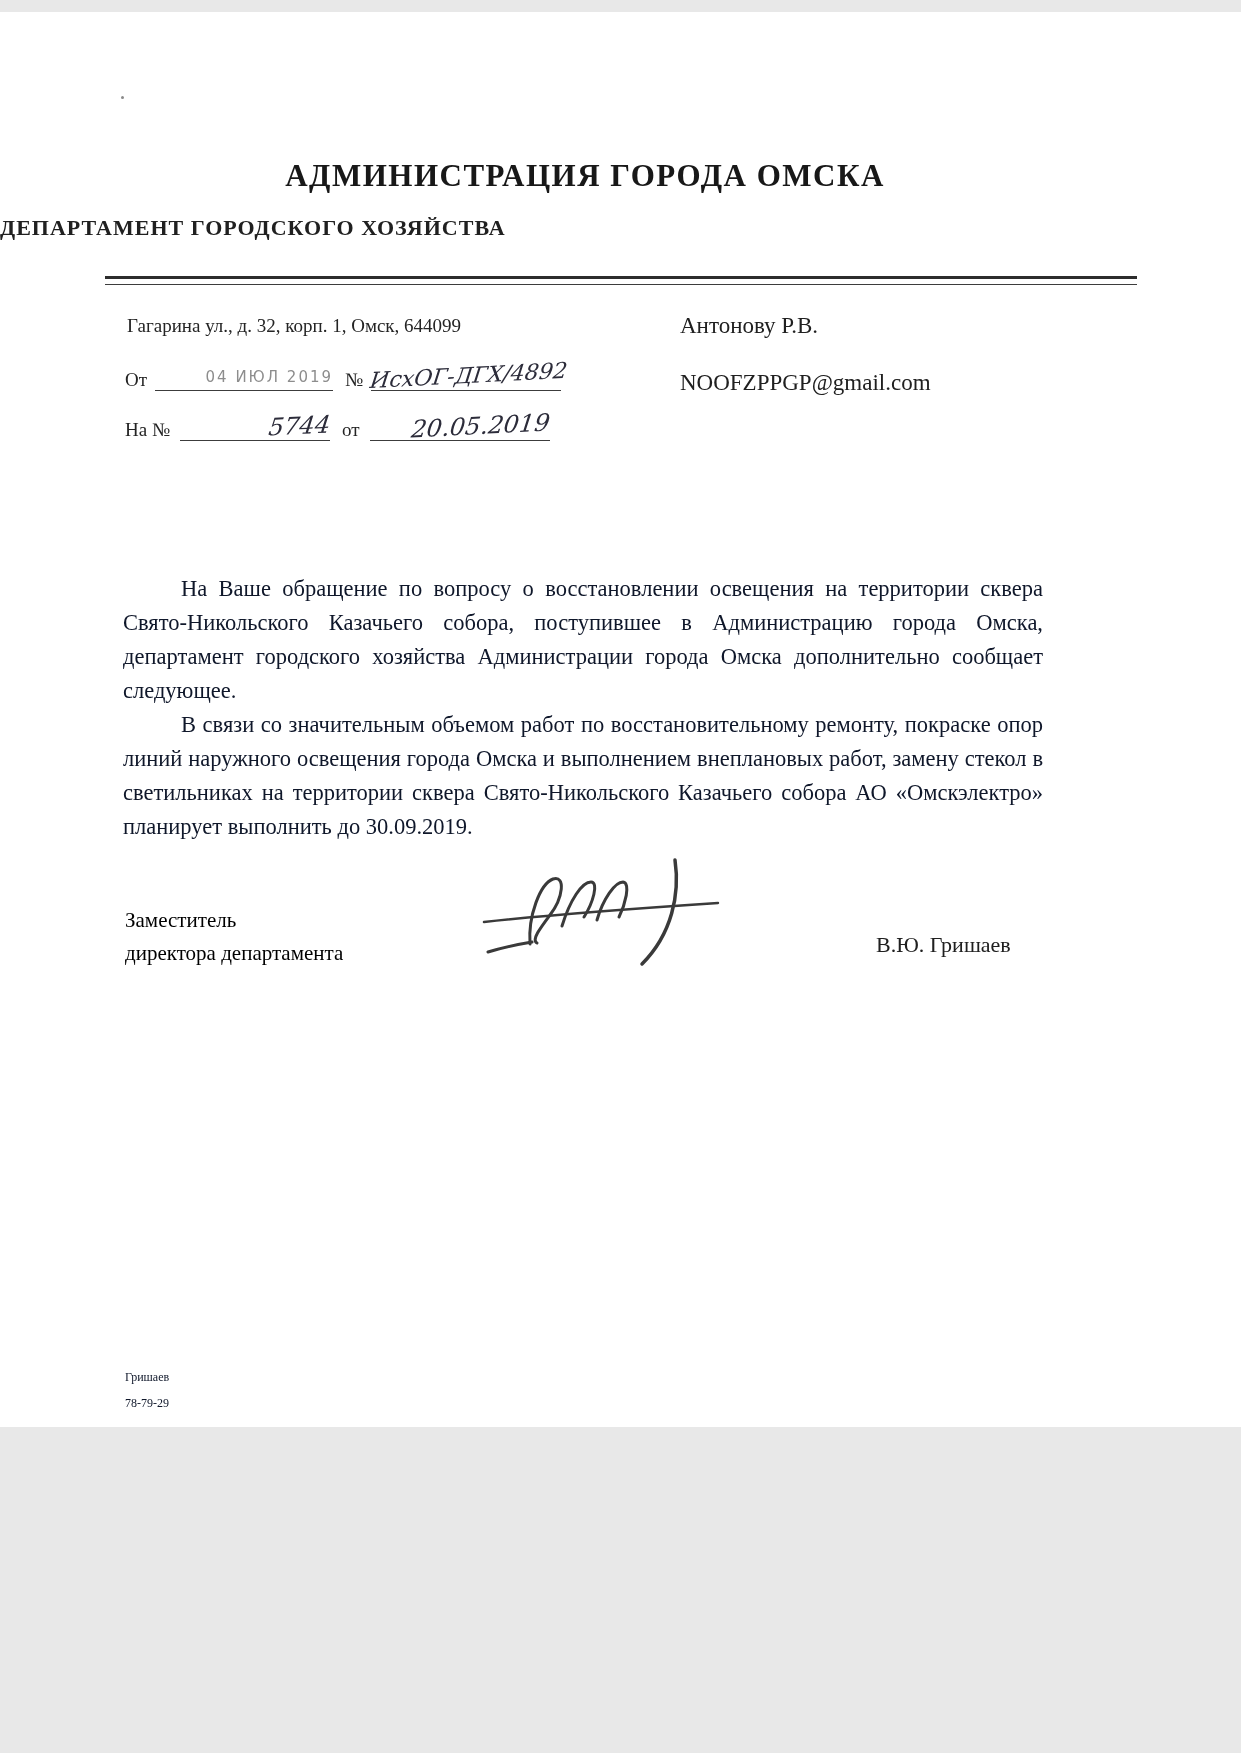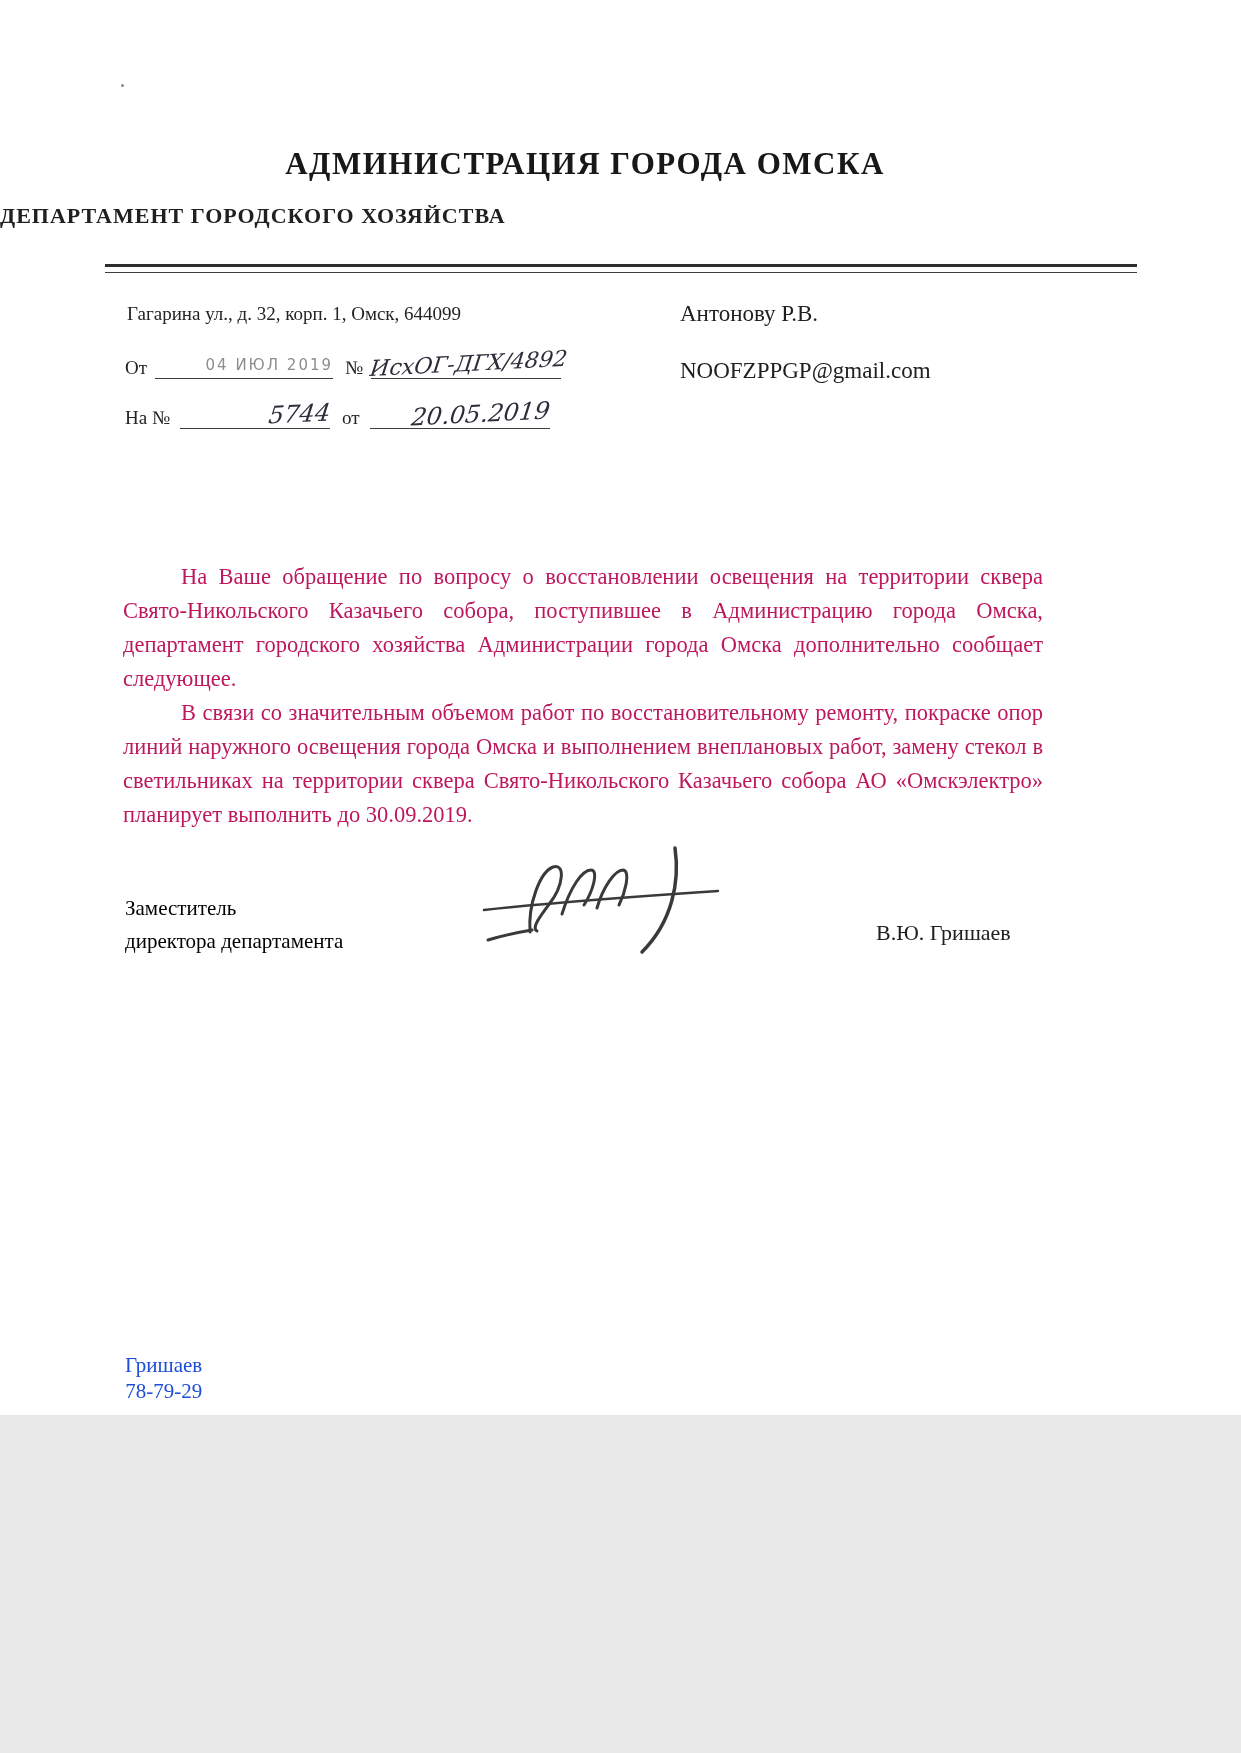--- a/index.html
+++ b/index.html
@@ -1,20 +1,20 @@
 <!DOCTYPE html>
 <html><head>
 <meta charset="utf-8">
 <style>
   html, body { margin: 0; padding: 0; background: #e8e8e8; }
   .page {
     position: relative;
     width: 1241px;
     height: 1415px;
-    margin: 0 auto;
+    margin: 12px auto;
     background: #ffffff;
     font-family: "Liberation Serif", serif;
     color: #1f1f1f;
     overflow: hidden;
   }
 
   
   .org-title {
     position: absolute;
     top: 146px; left: 0; width: 1170px;
@@ -100,21 +100,21 @@
     text-align: center;
     font-size: 23px;
     color: #1e1e1e;
   }
   .body-text {
     position: absolute;
     top: 560px; left: 123px; width: 920px;
     font-size: 22.5px;
     line-height: 34px;
     text-align: justify;
-    color: #be185d;
+    color: #0f172a;
   }
   .body-text p { margin: 0; text-indent: 58px; }
 
   
   .sig-pos {
     position: absolute;
     top: 892px; left: 125px;
     font-size: 21px;
     line-height: 33px;
     color: #000000;
@@ -128,24 +128,23 @@
     position: absolute;
     top: 920px; left: 876px;
     font-size: 22px;
     color: #202020;
   }
 
   
   .executor {
     position: absolute;
     top: 1352px; left: 125px;
-    font-size: 21px;
+    font-size: 12px;
     line-height: 26px;
-    color: #1d4ed8;
-    text-align: center;
+    color: #0f172a;
   }
 
   .artifact-dot {
     position: absolute;
     top: 84px; left: 121px;
     width: 3px; height: 3px;
     background: #8a8a8a;
     border-radius: 50%;
   }
 </style>

